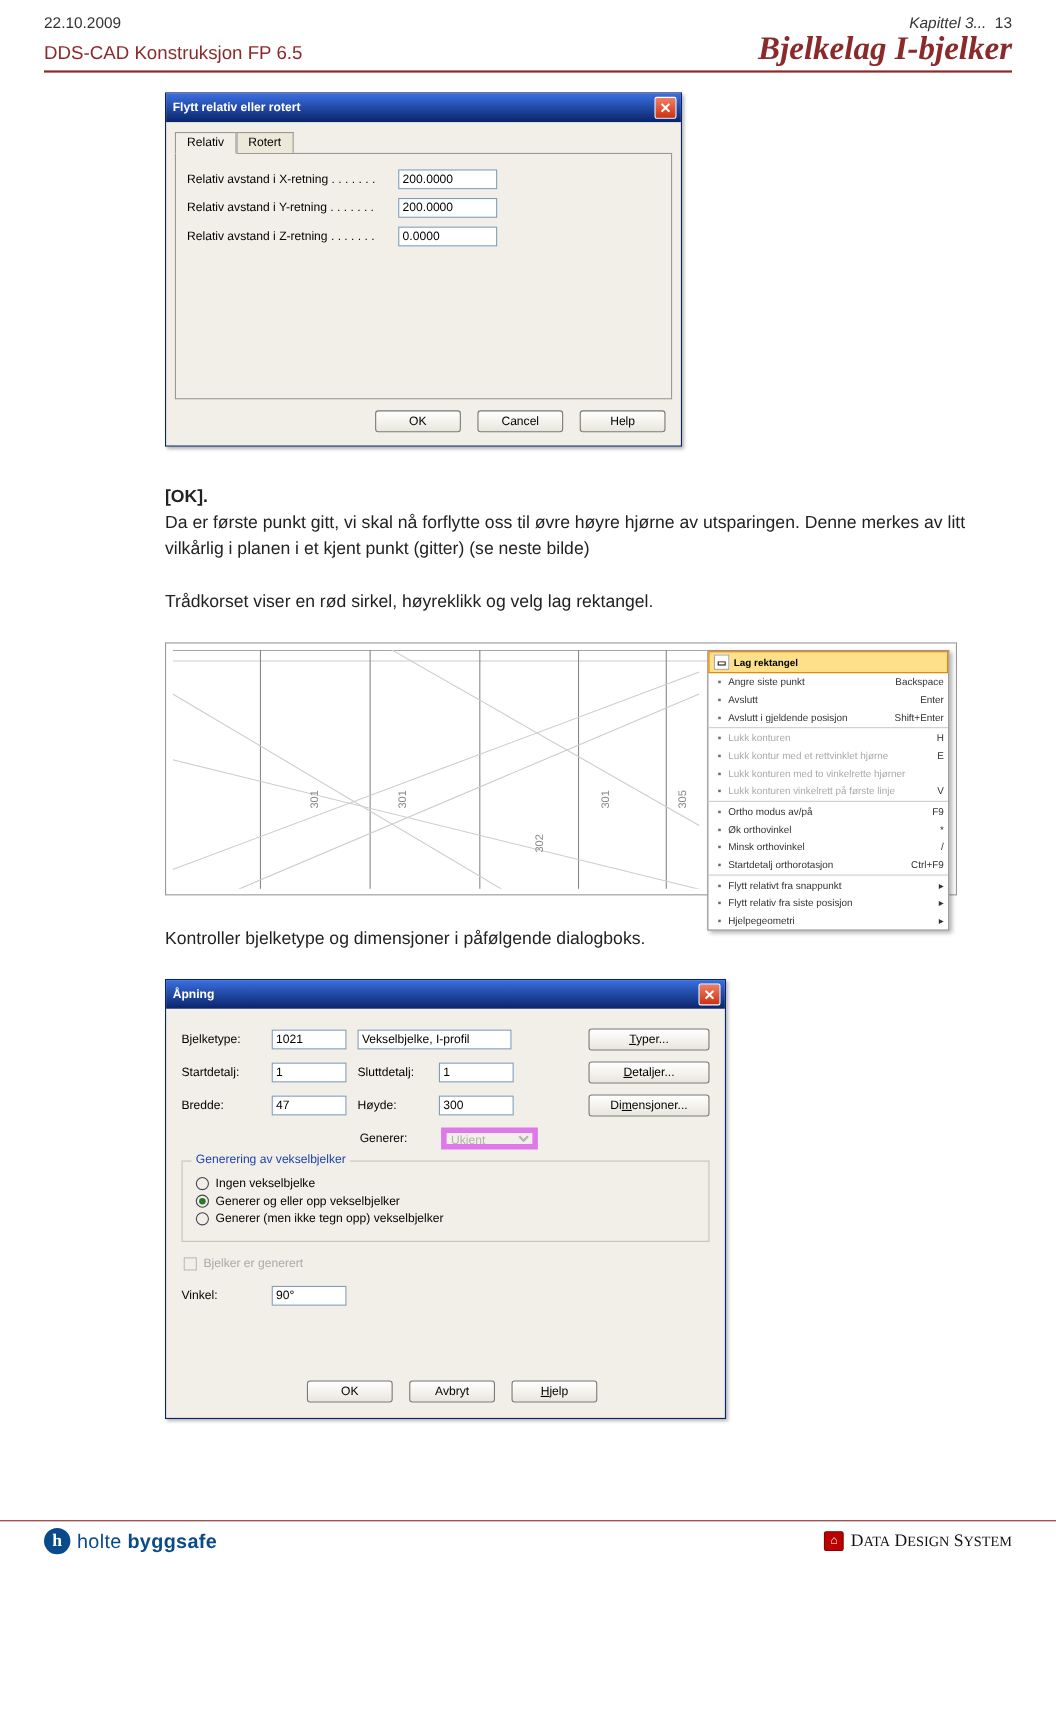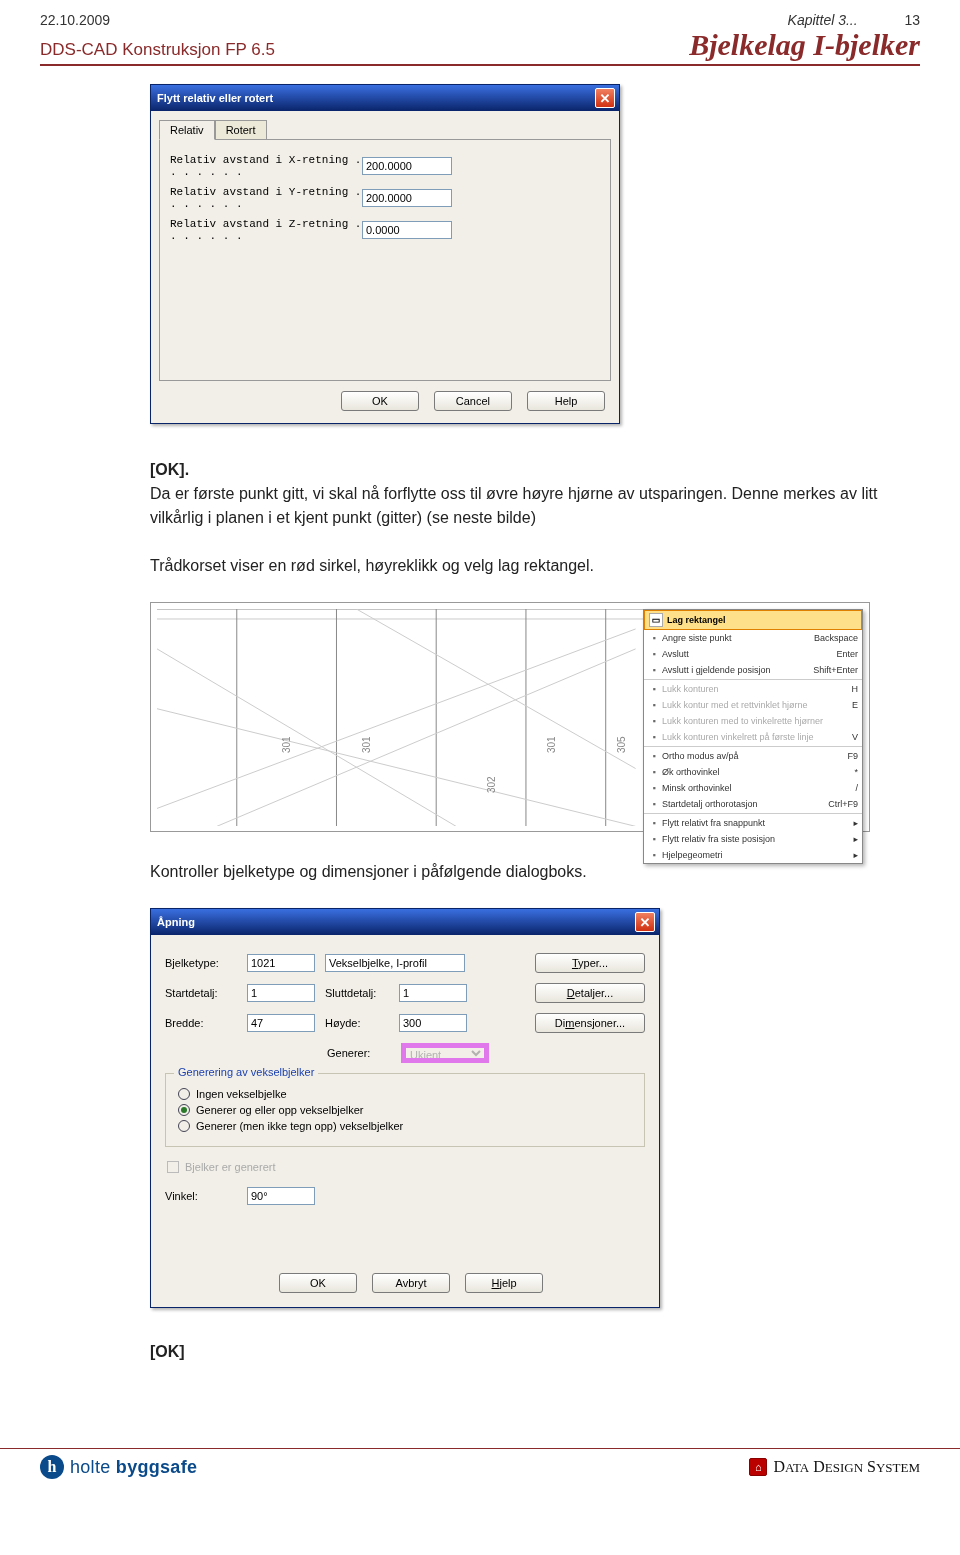--- a/index.html
+++ b/index.html
@@ -11,21 +11,21 @@
   }
   .page {
     padding: 12px 40px 20px 40px;
   }
   .hdr { position: relative; border-bottom: 2px solid #8a2a2a; padding-bottom: 2px; margin-bottom: 18px; }
   .hdr-row1 { display:flex; justify-content:space-between; font-size:14px; color:#333; }
   .hdr-row2 { display:flex; justify-content:space-between; align-items:baseline; }
   .hdr-left2 { color:#8a2a2a; font-size:17px; }
   .hdr-right2 { color:#8a2a2a; font-size:30px; font-family: Georgia, 'Times New Roman', serif; font-style:italic; font-weight:bold; }
   .hdr-right1 { color:#333; font-style:italic; font-size:14px; }
-  .hdr-right1 span.pg { font-style:normal;margin-left:39px; }
+  .hdr-right1 span.pg { font-style:normal; }
   .content { padding-left: 110px; padding-right:40px; }
   .dlg {
     width: 470px;
     border: 1px solid #0a246a;
     background: #f1efe7;
     box-shadow: 2px 2px 3px rgba(0,0,0,.3);
     margin-bottom: 34px;
     font-size:11px;
   }
   .titlebar {
@@ -42,21 +42,21 @@
   }
   .tabrow { padding: 8px 8px 0 8px; }
   .tab {
     display:inline-block; padding:3px 10px; border:1px solid #999; border-bottom:none;
     background:#f1efe7; font-size:11px; position:relative; top:1px;
   }
   .tab.active { background:#f1efe7; border-bottom:1px solid #f1efe7; z-index:2; }
   .tab.inactive { background:#ece9d8; }
   .tabpanel { border:1px solid #999; margin:0 8px; padding:14px 10px 20px 10px; background:#f1efe7; }
   .frow { display:flex; align-items:center; margin-bottom:8px; }
-  .frow label { width:192px; font-size:11px;font-family:Liberation Mono, monospace; }
+  .frow label { width:192px; font-size:11px; }
   .frow input { width:90px; height:18px; border:1px solid #7f9db9; font-size:11px; padding:1px 3px; background:#fff; }
   .dlgspace { height:110px; }
   .btnrow { text-align:right; padding: 10px 14px 12px; }
   .btnrow2 { text-align:center; padding: 12px 14px 14px; }
   .wbtn {
     display:inline-block; min-width:78px; text-align:center;
     border:1px solid #7a7a7a; border-radius:3px; padding:3px 10px;
     background:linear-gradient(#fff,#e8e6dc); font-size:11px; margin-left:12px;
   }
   .para { font-size:16px; line-height:1.5; color:#222; margin:10px 0 24px; }
@@ -336,23 +336,20 @@
         </div>
         <div style="height:40px"></div>
       </div>
       <div class="btnrow2">
         <span class="wbtn">OK</span>
         <span class="wbtn">Avbryt</span>
         <span class="wbtn"><u>H</u>jelp</span>
       </div>
     </div>
 
-    <div class="para">
-      <span class="bkt">[OK]</span>
-    </div>
 
   </div>
 </div>
 
 <div class="footer">
   <div class="logoL">
     <span class="hcirc">h</span>
     <span class="holte"><span>holte</span> <span class="b">byggsafe</span></span>
   </div>
   <div class="logoR">

